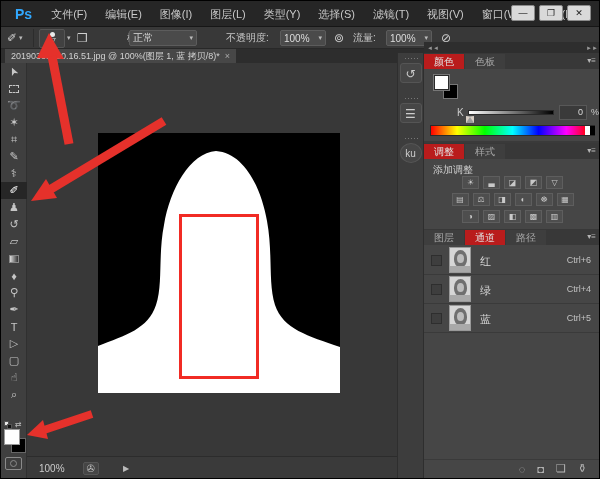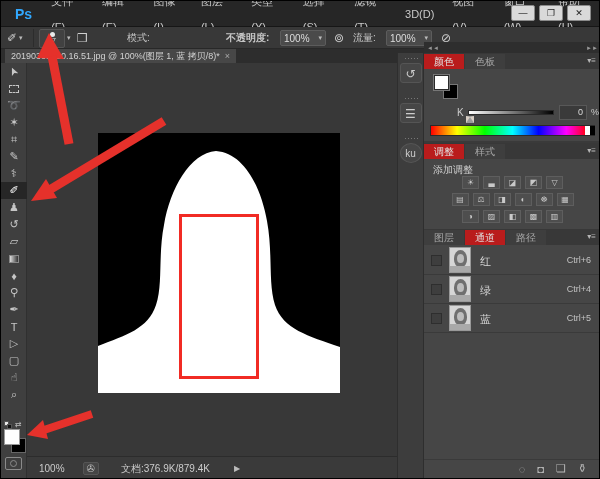--- a/index.html
+++ b/index.html
@@ -121,21 +121,20 @@
 
   <div class="abs" id="titlebar">
     <span id="logo">Ps</span>
     <span class="menu-item">文件(F)</span>
     <span class="menu-item">编辑(E)</span>
     <span class="menu-item">图像(I)</span>
     <span class="menu-item">图层(L)</span>
     <span class="menu-item">类型(Y)</span>
     <span class="menu-item">选择(S)</span>
     <span class="menu-item">滤镜(T)</span>
-    <span class="menu-item">3D(D)</span>
     <span class="menu-item">视图(V)</span>
     <span class="menu-item">窗口(W)</span>
     <span class="menu-item">帮助(H)</span>
     <div id="win-controls">
       <div class="win-btn">—</div>
       <div class="win-btn">❐</div>
       <div class="win-btn">✕</div>
     </div>
   </div>
 
@@ -151,21 +150,27 @@
         <span class="sz">47</span>
       </div>
       <span class="mini-caret">▾</span>
     </div>
     <div class="ob" style="left:76px;">
       <span class="ob-icon">❒</span>
     </div>
     <div class="ob" style="left:100px;margin-left:26px;">
       <span class="ob-label">模式:</span>
     </div>
-    <div class="ob" style="left:225px;font-weight:bold;">
+    <div class="ob" style="left:128px;">
+      <div class="combo" style="width:68px;">
+        <span>正常</span>
+        <span class="caret">▾</span>
+      </div>
+    </div>
+    <div class="ob" style="left:225px;">
       <span class="ob-label">不透明度:</span>
     </div>
     <div class="ob" style="left:279px;">
       <div class="combo" style="width:46px;">
         <span>100%</span>
         <span class="caret">▾</span>
       </div>
     </div>
     <div class="ob" style="left:333px;">
       <span class="ob-icon">⊚</span>
@@ -269,21 +274,20 @@
     <svg width="242" height="247" viewBox="0 0 242 247">
       <path d="M0,247 L0,213 C28,202 50,196 58,172 C65,152 60,122 66,92 C72,56 92,20 118,18 C146,20 163,54 169,88 C175,120 170,150 177,172 C185,196 210,203 242,214 L242,247 Z" fill="#ffffff"></path>
     </svg>
     <div id="white-strip"></div>
   </div>
   <div class="abs" id="redrect"></div>
 
   <div class="abs" id="statusbar">
     <span class="z">100%</span>
     <span class="disk">✇</span>
-    <span class="doc">文档:376.9K/879.4K</span>
     <span class="exp">▶</span>
   </div>
 
   <div class="abs" id="icondock">
     <div class="dockcell">
       <div class="grip"></div>
       <div class="dockicon">↺</div>
     </div>
     <div class="dockcell">
       <div class="grip"></div>

